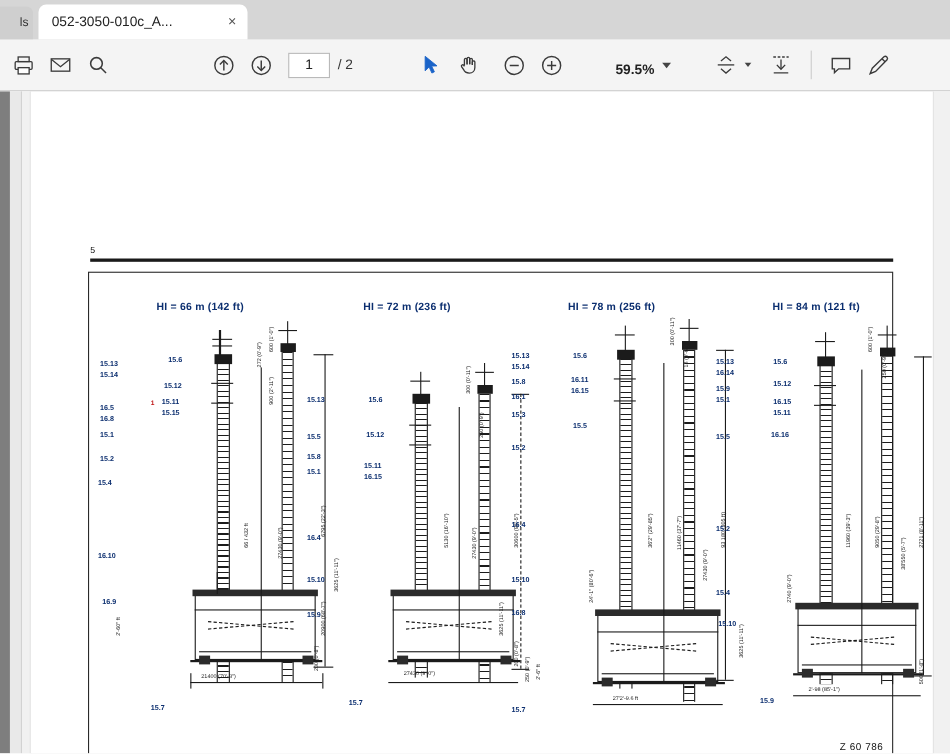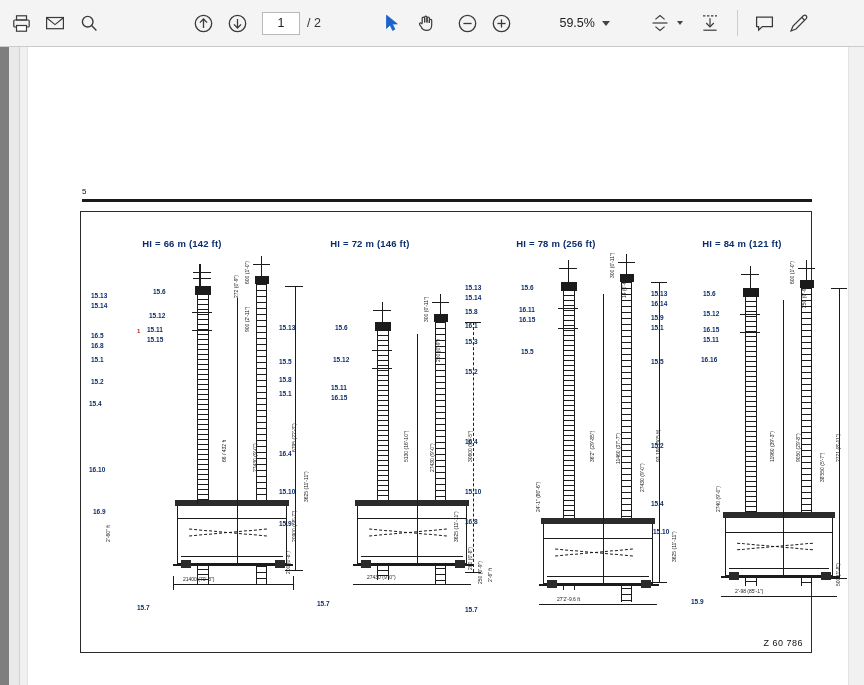--- a/index.html
+++ b/index.html
@@ -116,24 +116,25 @@
     font-family: "Liberation Sans", sans-serif;
     padding: 0;
   }
   .page-total {
     margin-left: 7px;
     color: #333;
     font-size: 12.5px;
     white-space: nowrap;
   }
   .zoom-box {
-    display: flex; align-items: center;
+    display: flex; align-items: flex-end;
     font-size: 12.5px; color: #222;
     flex: 0 0 auto;
     margin-left: 6px;
+    font-weight: bold;
   }
   .zoom-value {
     min-width: 44px;
     text-align: right;
     font-size: 12.5px;
     color: #222;
   }
   .zoom-caret {
     width: 22px; height: 22px;
     display: flex; align-items: center; justify-content: center;
@@ -310,20 +311,29 @@
     position: absolute;
     right: 0; top: 0;
     width: 0px; height: 100%;
   }
 </style>
 </head>
 <body>
 
 <div id="app">
 
+  <div class="tabstrip">
+    <div class="tab-partial">
+      <span>ls</span>
+    </div>
+    <div class="tab-active">
+      <span class="tab-title">052-3050-010c_A...</span>
+      <span class="tab-close">×</span>
+    </div>
+  </div>
 
   <div class="toolbar">
 
     <div class="tb-btn" title="print">
       <svg width="19" height="19" viewBox="0 0 19 19" fill="none" stroke="#3a3a3a" stroke-width="1.2">
         <rect x="4.5" y="1.8" width="10" height="4.2"></rect>
         <rect x="1.8" y="6" width="15.4" height="7" rx="1"></rect>
         <rect x="4.5" y="11.5" width="10" height="5.7" fill="#fff"></rect>
       </svg>
     </div>
@@ -524,21 +534,21 @@
             <div class="dim rot" style="left:202px; top:240px;">6795 (22'-3")</div>
             <div class="dim rot" style="left:214px; top:290px;">3625 (11'-11")</div>
             <div class="dim rot" style="left:155px; top:72px;">600 (1'-0")</div>
             <div class="dim rot" style="left:155px; top:120px;">900 (2'-11")</div>
             <div class="dim rot" style="left:16px; top:330px;">2'-60" ft</div>
             <div class="dim" style="left:94px; top:364px;">21400 (70'-3")</div>
             <div class="dim rot" style="left:196px; top:362px;">200 (0'-8")</div>
           </div>
 
           <div class="col" style="left:196px; width:186px;">
-            <div class="col-title">HI = 72 m (146 ft)</div>
+            <div class="col-title">HI = 72 m (236 ft)</div>
 
             <div class="latt" style="left:100px; top:118px; width:12px; height:250px;"></div>
             <div class="mast" style="left:98px; top:110px; width:16px; height:9px;"></div>
             <div class="vline" style="left:105px; top:90px; height:21px;"></div>
             <div class="hline" style="left:96px; top:98px; width:18px;"></div>
             <div class="hline" style="left:95px; top:138px; width:20px;"></div>
             <div class="hline" style="left:95px; top:156px; width:20px;"></div>
 
             <div class="jib" style="left:158px; top:110px; width:11px; height:262px;"></div>
             <div class="mast" style="left:157px; top:102px; width:14px; height:8px;"></div>

